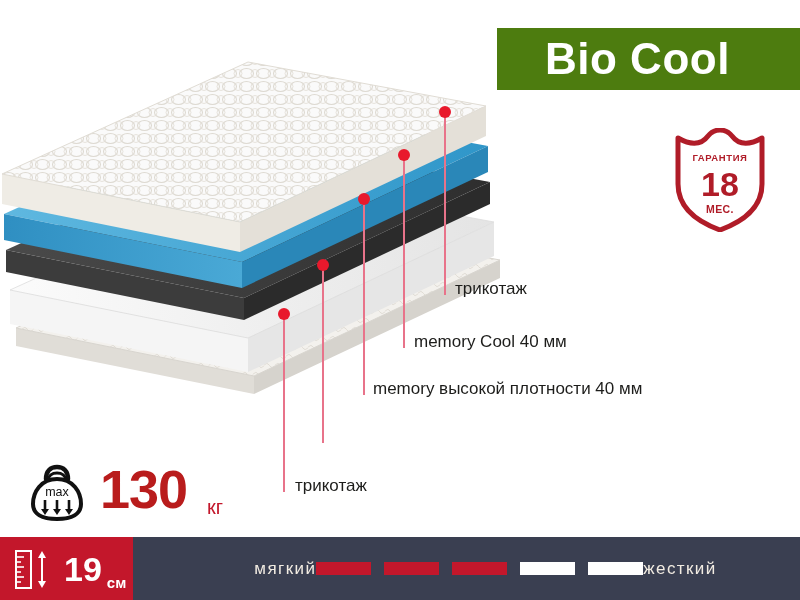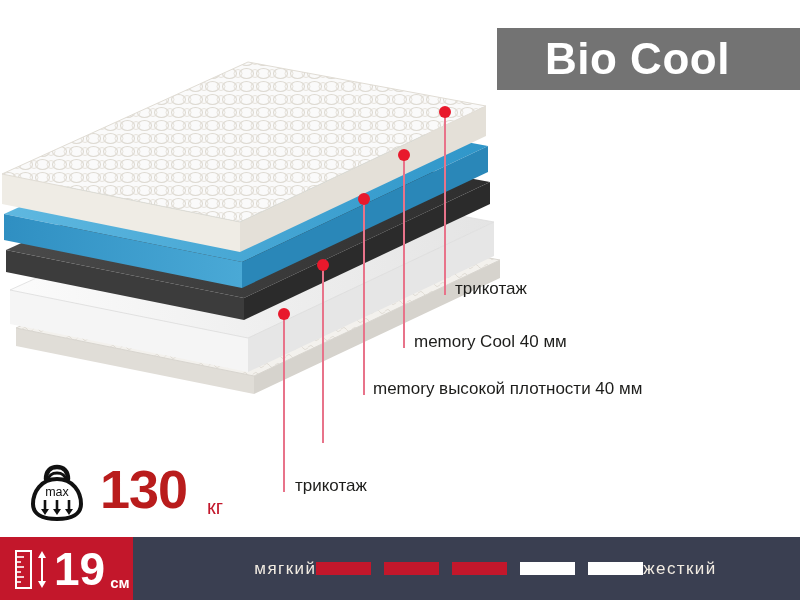--- a/index.html
+++ b/index.html
@@ -7,21 +7,21 @@
     width:800px;height:600px;
     background:#ffffff;
     font-family:"Liberation Sans","DejaVu Sans",sans-serif;
     overflow:hidden;
   }
   #stage{position:relative;width:800px;height:600px;background:#fff;overflow:hidden;}
 
   
   .brand-bar{
     position:absolute;left:497px;top:28px;width:303px;height:62px;
-    background:#737373;display:flex;align-items:center;
+    background:#4d7c0f;display:flex;align-items:center;
   }
   .brand-text{
     color:#ffffff;font-size:44px;font-weight:bold;letter-spacing:.5px;
     margin-left:48px;line-height:1;white-space:nowrap;
   }
 
   
   .shield-wrap{position:absolute;left:672px;top:128px;width:96px;height:104px;}
   .shield-wrap svg{display:block;}
   .shield-top{font-size:9.5px;font-weight:bold;fill:#b01c28;letter-spacing:.6px;}
@@ -56,21 +56,21 @@
     margin-left:20px;align-self:flex-end;margin-bottom:5px;
   }
 
   
   .bottom-bar{position:absolute;left:0;top:537px;width:800px;height:63px;display:flex;}
   .height-box{
     width:133px;height:63px;background:#c3172b;
     display:flex;align-items:center;flex:none;
   }
   .height-num{
-    color:#fff;font-size:46px;font-weight:bold;line-height:1;
+    color:#fff;font-size:34px;font-weight:bold;line-height:1;margin-left:10px;
   }
   .height-unit{
     color:#fff;font-size:15px;font-weight:bold;margin-left:5px;
     align-self:flex-end;margin-bottom:9px;text-align:center;
   }
   .firm-box{
     flex:1;height:63px;background:#3a3f51;
     display:flex;align-items:center;justify-content:center;
     padding:0 24px 0 62px;box-sizing:border-box;
   }
@@ -82,20 +82,29 @@
 </style>
 </head>
 <body>
 
 <div id="stage">
 
   <div class="brand-bar">
     <div class="brand-text">Bio Cool</div>
   </div>
 
+  <div class="shield-wrap">
+    <svg width="96" height="104" viewBox="0 0 96 104">
+      <path d="M6 10 C20 18 30 16 36 8 C40 3 44 2 48 2 C52 2 56 3 60 8 C66 16 76 18 90 10
+               L90 56 C90 80 70 94 48 102 C26 94 6 80 6 56 Z" fill="none" stroke="#b01c28" stroke-width="5" stroke-linejoin="round"></path>
+      <text class="shield-top" x="48" y="33" text-anchor="middle">ГАРАНТИЯ</text>
+      <text class="shield-num" x="48" y="68" text-anchor="middle">18</text>
+      <text class="shield-bot" x="48" y="85" text-anchor="middle">МЕС.</text>
+    </svg>
+  </div>
 
   <div class="mattress">
     <svg width="500" height="420" viewBox="0 0 500 420">
       <defs>
         <linearGradient id="gBlueTop" x1="0" y1="0" x2="1" y2="0">
           <stop offset="0" stop-color="#5fb8e0"></stop>
             <stop offset="1" stop-color="#2f96c9"></stop>
         </linearGradient>
         <linearGradient id="gBlueFront" x1="0" y1="0" x2="1" y2="0">
           <stop offset="0" stop-color="#2f8fc2" stop-opacity="1"></stop>

